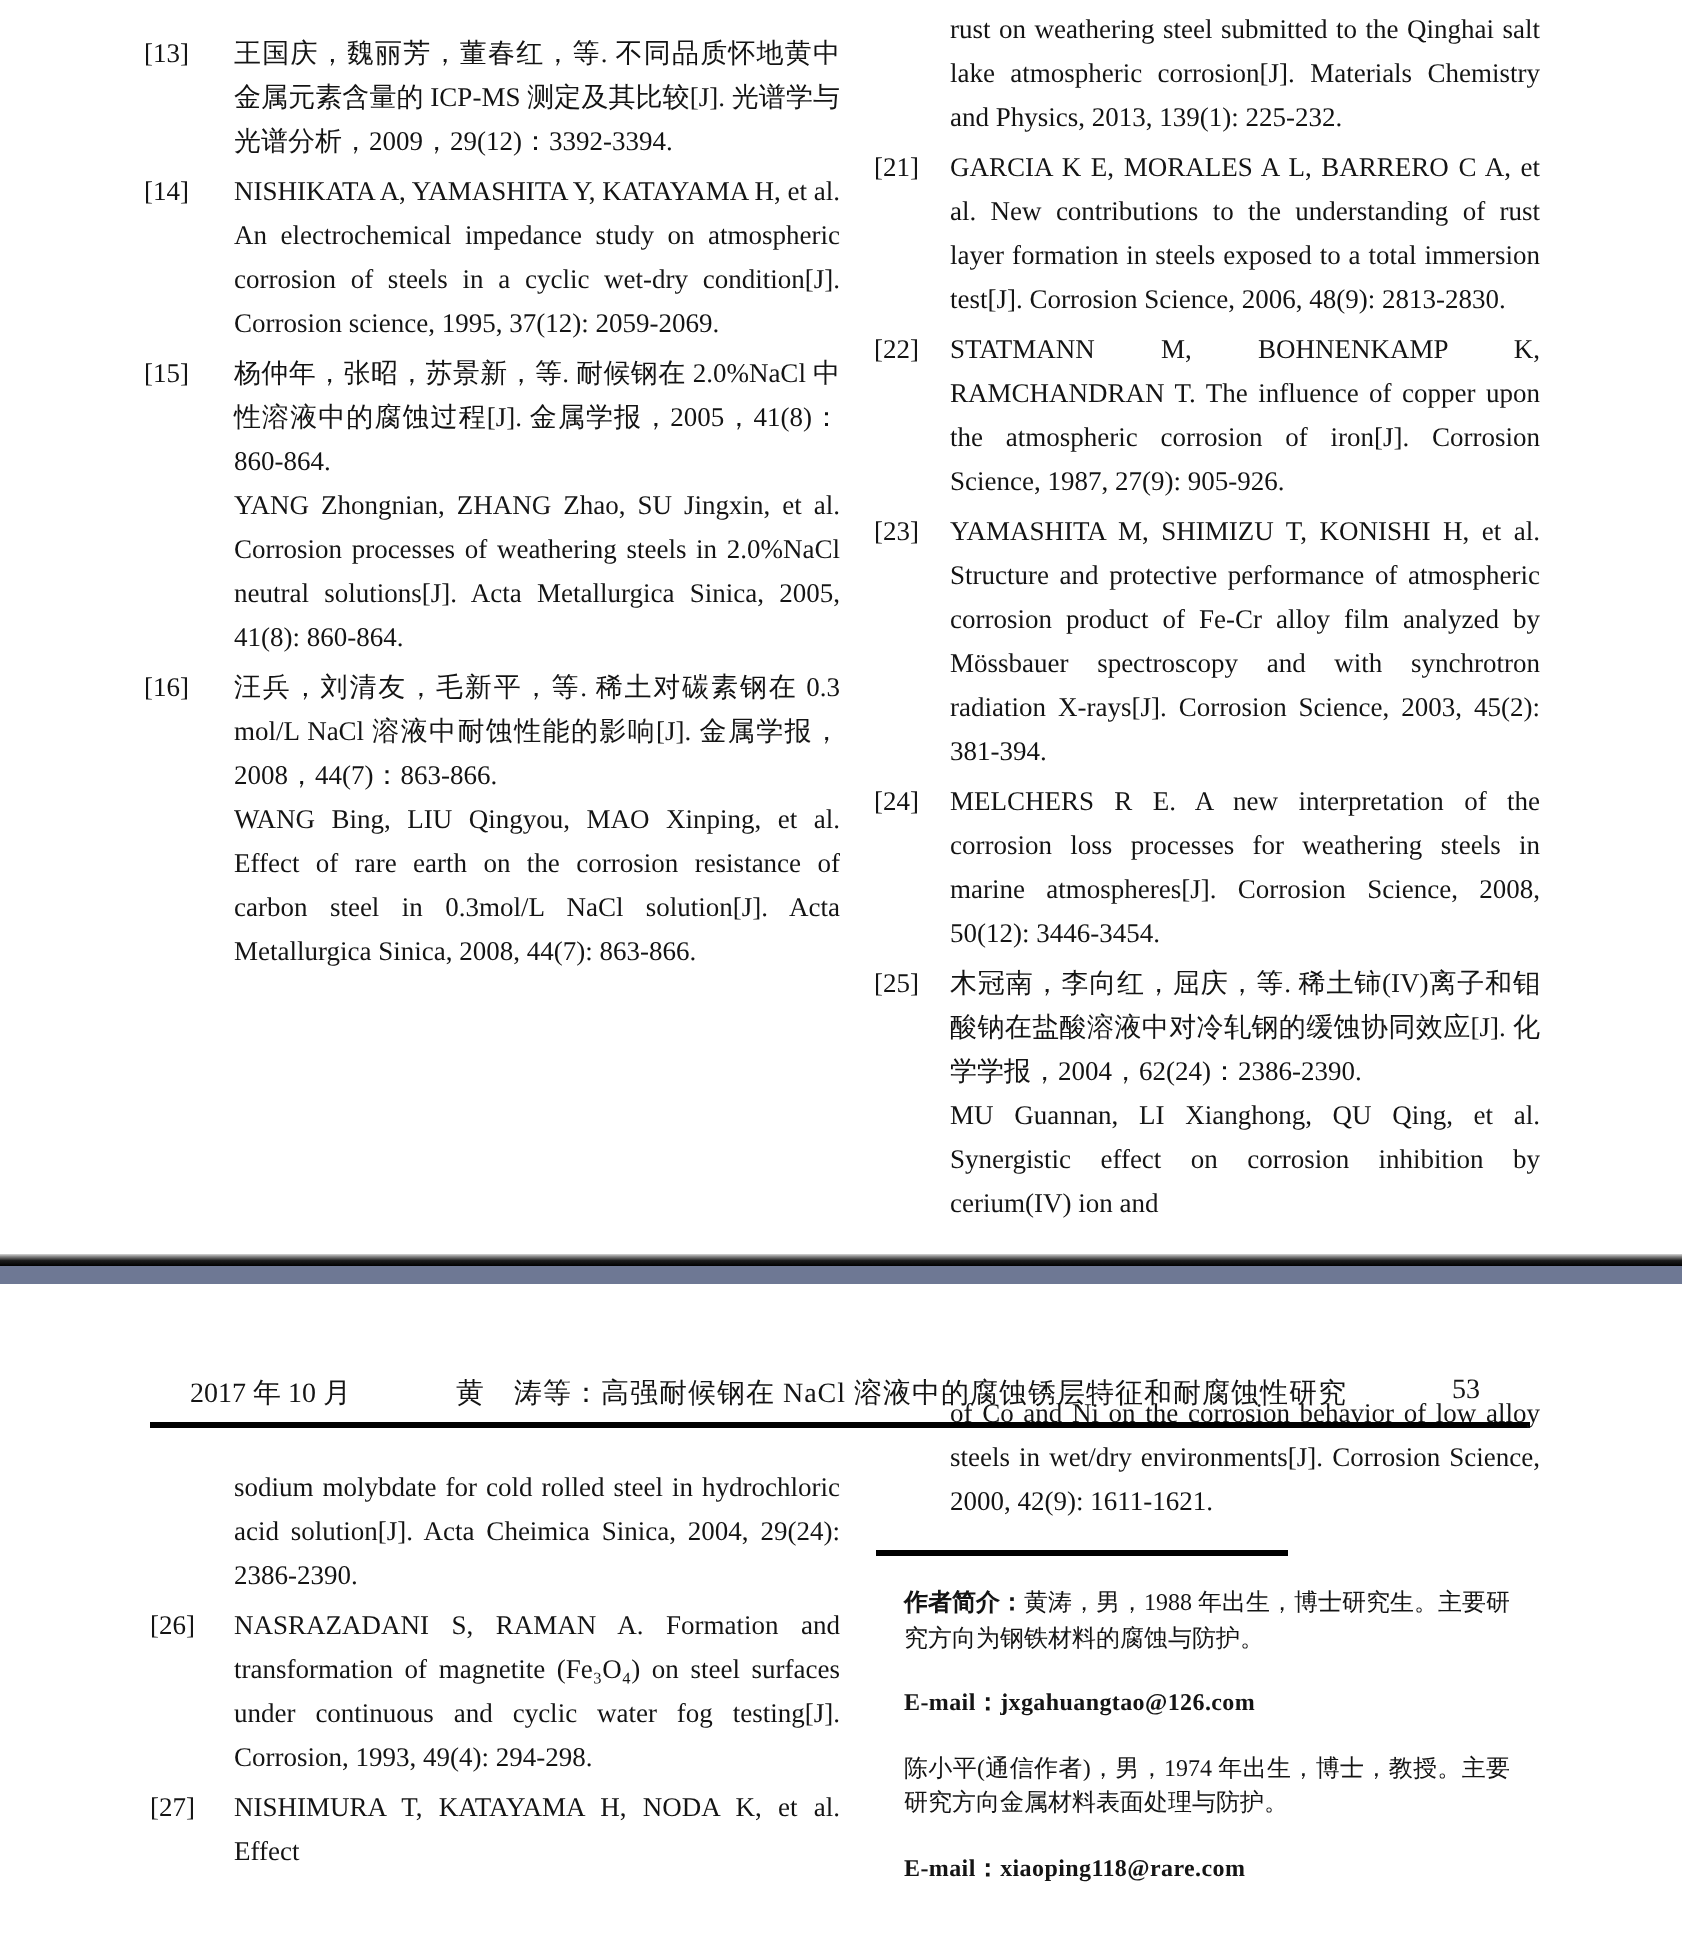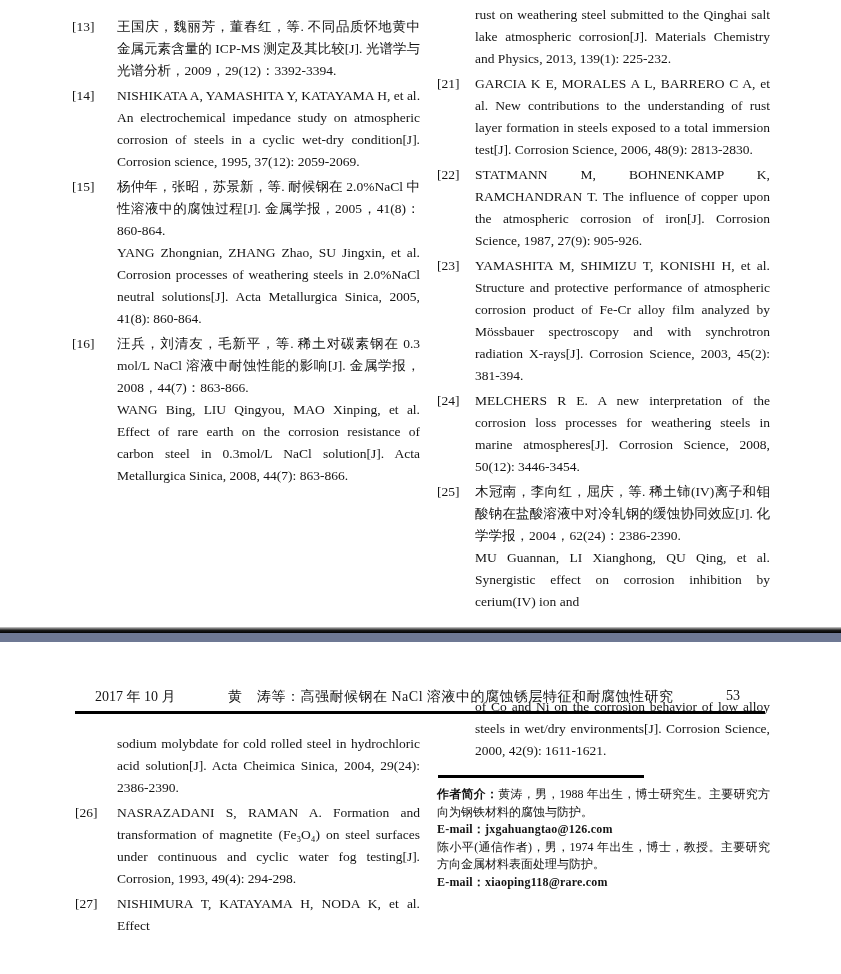--- a/index.html
+++ b/index.html
@@ -33,21 +33,21 @@
     display: flex; justify-content: space-between; align-items: flex-start;
     box-sizing: border-box;
     padding: 0 25px 5px 20px;
     border-bottom: 3px solid #000;
     font-size: 14px;
   }
   .hdr-title { letter-spacing: 0.5px; }
   
   .bio-rule { width: 206px; height: 3px; background: #000; margin: 13px 0 8px 1px; }
   .bio { font-size: 12px; line-height: 17.5px; text-align: justify; }
-  .bio p { margin: 0; }
+  .bio p { margin: 15px; }
   .bio .b { font-weight: bold; }
   .bio .email-line { font-weight: bold; letter-spacing: 0.2px; }
 </style>
 </head>
 <body>
 
 <div class="ref-col p1-left">
 
     <div class="ref">
       <span class="ref-num">[13]</span>

